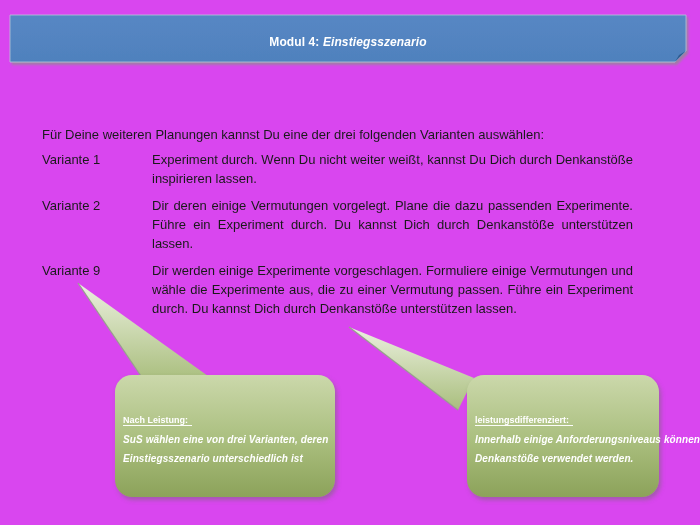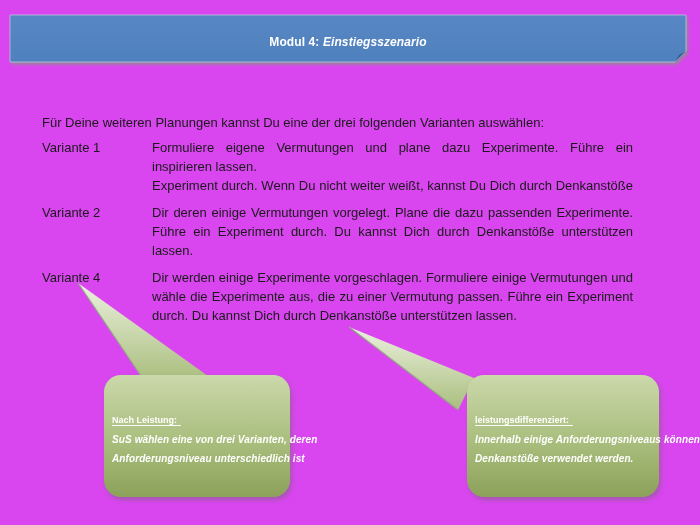--- a/index.html
+++ b/index.html
@@ -9,36 +9,36 @@
   }
   
   .banner-svg{position:absolute;left:0;top:0;}
   .banner-title{
     position:absolute;left:10px;top:35px;width:676px;text-align:center;
     color:#fff;font-size:12px;font-weight:bold;letter-spacing:.1px;line-height:14px;
   }
   .banner-title .em{font-style:italic;}
   
   .content{position:absolute;left:42px;top:113px;width:591px;font-size:13px;line-height:19px;}
-  .intro{margin:0 0 6px 0;}
+  .intro{margin:12px 0 6px 0;}
   .vrow{display:flex;margin-bottom:8px;gap:27px;}
   .vlabel{width:83px;flex:none;}
   .vtext{width:508px;}
   .vline{line-height:19px;}
   .vline.just{text-align:justify;text-align-last:justify;}
   
   .tails{position:absolute;left:0;top:0;z-index:1;pointer-events:none;}
   
   .callout{
     position:absolute;top:375px;height:122px;box-sizing:border-box;z-index:2;
     border-radius:17px;padding:40px 8px 0 8px;
     background:linear-gradient(180deg,var(--callout-light,#cbd8ab) 0%,#a9be7d 55%,var(--callout-dark,#8ca25a) 100%);
     box-shadow:2px 3px 4px rgba(110,110,110,.5);
   }
-  .callout.cl{left:104px;width:186px;}
+  .callout.cl{left:115px;width:220px;}
   .callout.cr{left:467px;width:192px;}
   .co-title{font-size:9px;font-weight:bold;color:#fff;line-height:11px;white-space:nowrap;}
   .co-title .u{border-bottom:1px solid rgba(255,255,255,.95);padding-right:4px;}
   .co-line{font-size:10px;font-weight:bold;font-style:italic;color:#fff;line-height:10px;margin-top:9px;white-space:nowrap;letter-spacing:.1px;}
 </style>
 </head>
 <body>
 
 <div class="slide">
 
@@ -59,37 +59,36 @@
     <span>Modul 4:</span>
     <span class="em">Einstiegsszenario</span>
   </div>
 
   <div class="content">
     <p class="intro">Für Deine weiteren Planungen kannst Du eine der drei folgenden Varianten auswählen:</p>
 
     <div class="vrow">
       <div class="vlabel">Variante 1</div>
       <div class="vtext">
-        <div class="vline just">Formuliere eigene Vermutungen und plane dazu Experimente. Führe ein</div>
+        <div class="vline just">Experiment durch. Wenn Du nicht weiter weißt, kannst Du Dich durch Denkanstöße</div>
         <div class="vline">inspirieren lassen.</div>
-        <div class="vline just">Experiment durch. Wenn Du nicht weiter weißt, kannst Du Dich durch Denkanstöße</div>
       </div>
     </div>
 
     <div class="vrow">
       <div class="vlabel">Variante 2</div>
       <div class="vtext">
         <div class="vline just">Dir deren einige Vermutungen vorgelegt. Plane die dazu passenden Experimente.</div>
         <div class="vline just">Führe ein Experiment durch. Du kannst Dich durch Denkanstöße unterstützen</div>
         <div class="vline">lassen.</div>
       </div>
     </div>
 
     <div class="vrow">
-      <div class="vlabel">Variante 4</div>
+      <div class="vlabel">Variante 9</div>
       <div class="vtext">
         <div class="vline just">Dir werden einige Experimente vorgeschlagen. Formuliere einige Vermutungen und</div>
         <div class="vline just">wähle die Experimente aus, die zu einer Vermutung passen. Führe ein Experiment</div>
         <div class="vline">durch. Du kannst Dich durch Denkanstöße unterstützen lassen.</div>
       </div>
     </div>
   </div>
 
   <svg class="tails" width="700" height="525">
     <defs>
@@ -104,21 +103,21 @@
     </defs>
     <polygon points="78,283 215,381 143,379" fill="url(#tailGradL)"></polygon>
     <line x1="78" y1="283" x2="143" y2="379" style="stroke:var(--connector-gray,#98a08f)" stroke-width="1.3"></line>
     <polygon points="349,327 474,378 458,410" fill="url(#tailGradR)"></polygon>
     <line x1="349" y1="327" x2="458" y2="410" style="stroke:var(--connector-gray,#98a08f)" stroke-width="1.3"></line>
   </svg>
 
   <div class="callout cl">
     <div class="co-title"><span class="u">Nach Leistung:</span></div>
     <div class="co-line">SuS wählen eine von drei Varianten, deren</div>
-    <div class="co-line">Anforderungsniveau unterschiedlich ist</div>
+    <div class="co-line">Einstiegsszenario unterschiedlich ist</div>
   </div>
 
   <div class="callout cr">
     <div class="co-title"><span class="u">leistungsdifferenziert:</span></div>
     <div class="co-line">Innerhalb einige Anforderungsniveaus können</div>
     <div class="co-line">Denkanstöße verwendet werden.</div>
   </div>
 
 </div>
 

